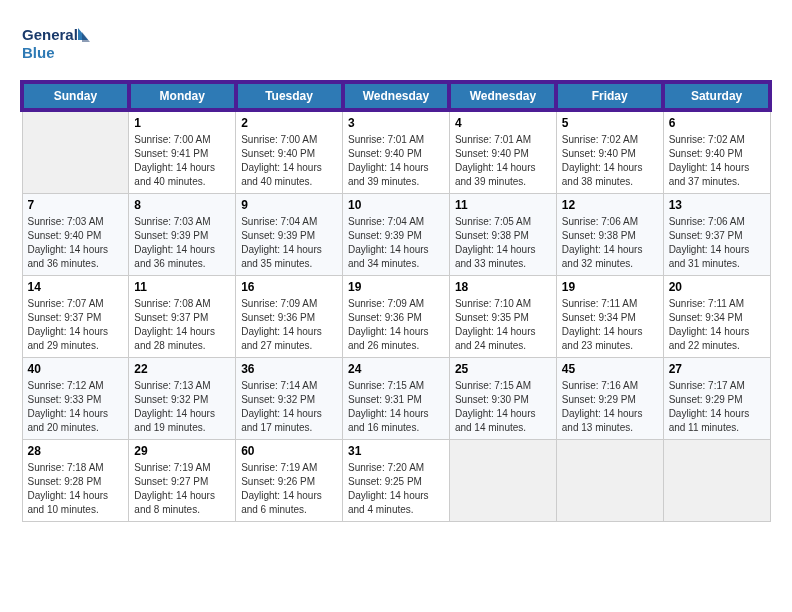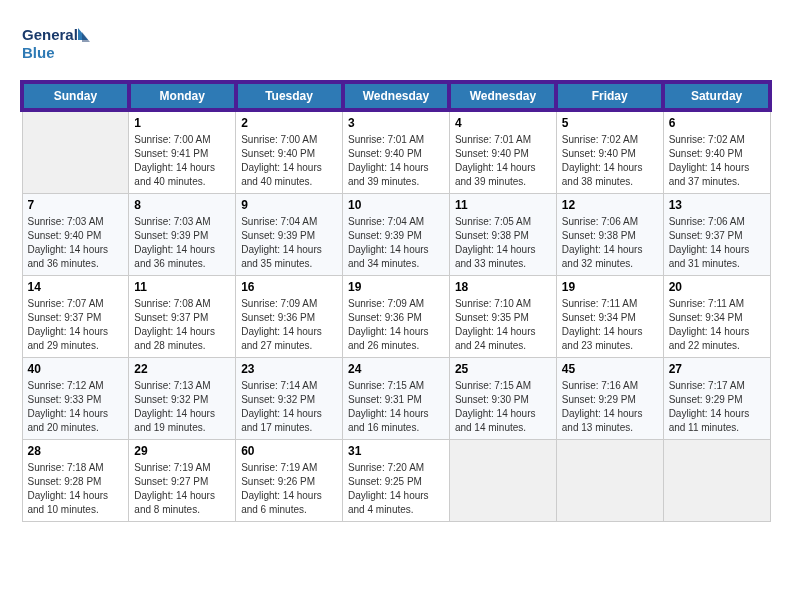--- a/index.html
+++ b/index.html
@@ -281,21 +281,21 @@
         </td>
         <td>
           <span class="day-num">22</span>
         <div class="cell-data">
           Sunrise: 7:13 AM<br>
           Sunset: 9:32 PM<br>
           Daylight: 14 hours and 19 minutes.
         </div>
         </td>
         <td>
-          <span class="day-num">23</span>
+          <span class="day-num">36</span>
         <div class="cell-data">
           Sunrise: 7:14 AM<br>
           Sunset: 9:32 PM<br>
           Daylight: 14 hours and 17 minutes.
         </div>
         </td>
         <td>
           <span class="day-num">24</span>
         <div class="cell-data">
           Sunrise: 7:15 AM<br>

